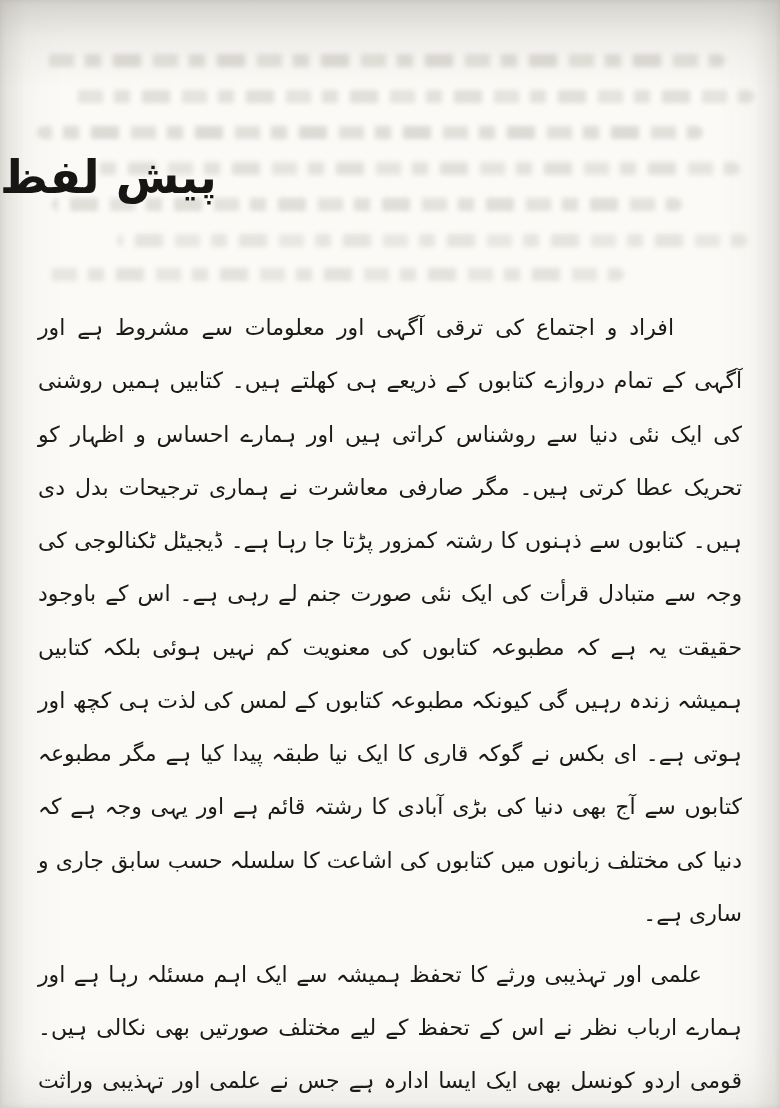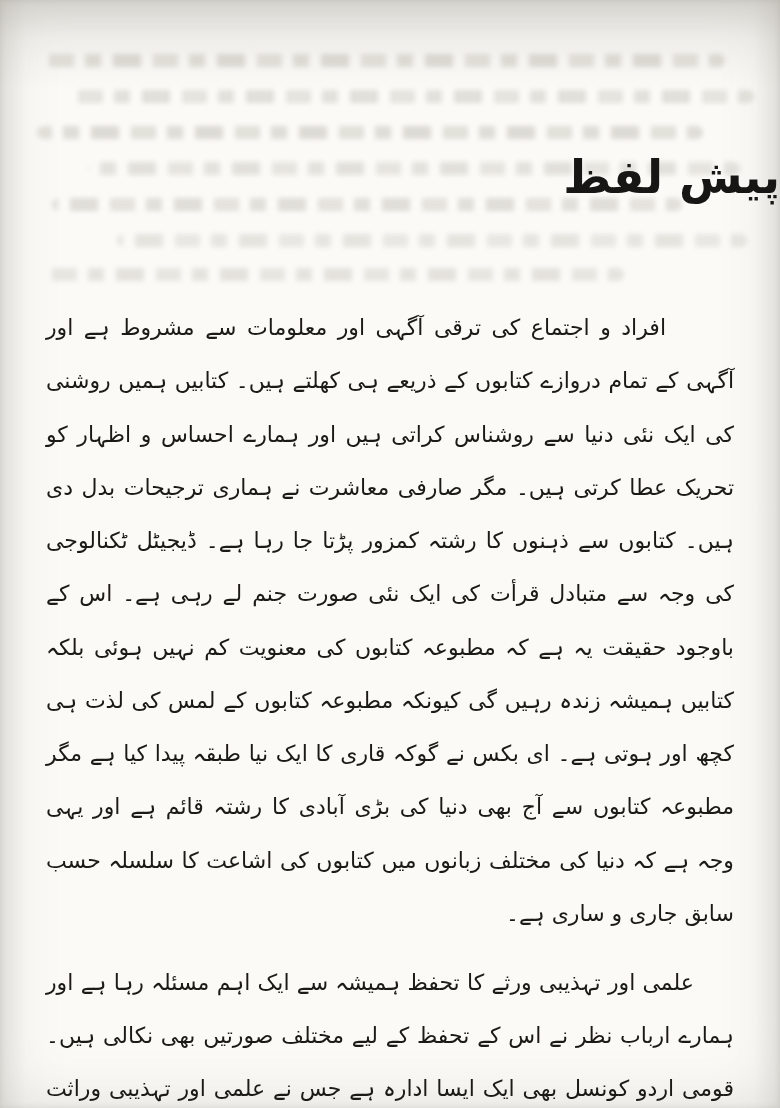--- a/index.html
+++ b/index.html
@@ -56,39 +56,39 @@
   .bleed .r2 { top: 42px;  left: 0%;  right: 5%;  opacity:.34; }
   .bleed .r3 { top: 78px;  left: 7%;  right: 1%;  }
   .bleed .r4 { top: 114px; left: 2%;  right: 8%;  opacity:.32; }
   .bleed .r5 { top: 150px; left: 10%; right: 3%;  opacity:.36; }
   .bleed .r6 { top: 186px; left: 1%;  right: 12%; opacity:.28; }
   .bleed .r7 { top: 220px; left: 18%; right: 2%;  opacity:.30; }
 
   .title {
     position: relative;
     margin: 150px 0 12px 0;
-    text-align: right;
+    text-align: left;
     font-size: 46px;
     font-weight: bold;
     color: #181614;
     letter-spacing: 1px;
     line-height: 1.2;
   }
 
   .body {
     position: relative;
     margin: 96px 30px 0 30px;
     direction: rtl;
     text-align: justify;
     font-size: 22px;
     line-height: 2.42;
     color: #1c1a17;
   }
 
-  .para { margin: 16px; }
+  .para { margin: 8px; }
   .para.indent-lg { text-indent: 68px; }
   .para.indent-sm { text-indent: 40px; }
 </style>
 </head>
 <body>
 
 <div class="scan">
 
   <div class="bleed">
     <div class="bl-row r1"></div>

